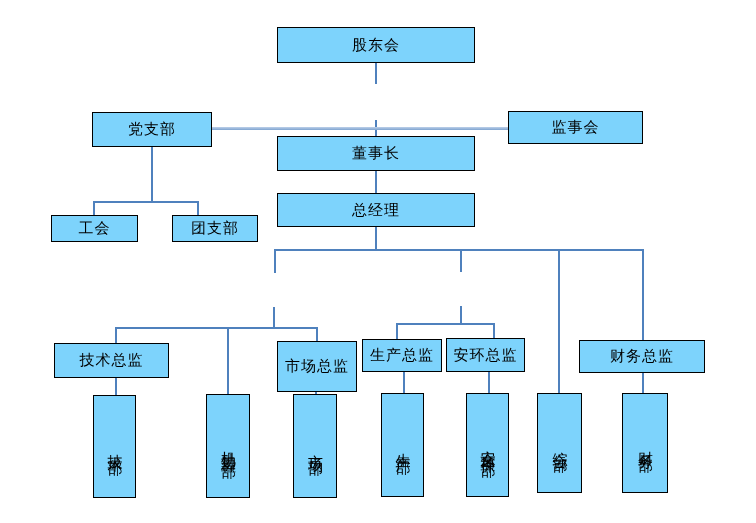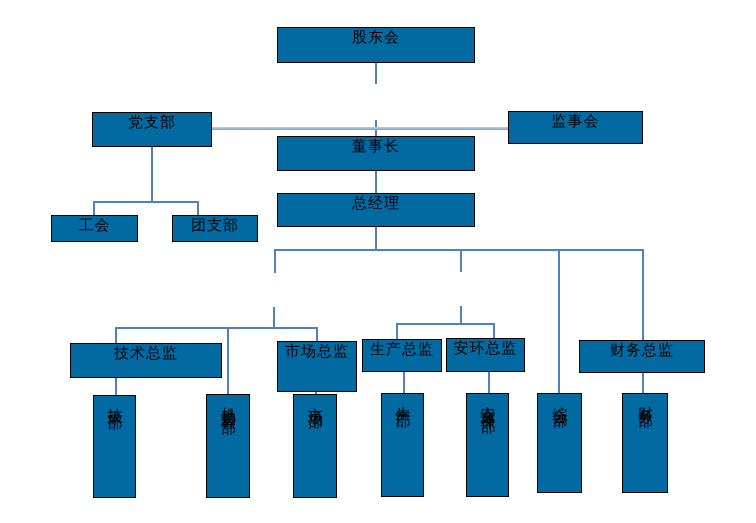--- a/index.html
+++ b/index.html
@@ -8,22 +8,23 @@
     position:relative;
     width:756px;
     height:523px;
     background:#fff;
     font-family:"Liberation Sans", sans-serif;
     overflow:hidden;
   }
   .node {
     position:absolute;
     border:1.5px solid #000;
-    background:#0369a1;
+    background:#7dd3fc;
     display:flex;
+    align-items:center;
     justify-content:center;
     font-size:15px;
     color:#000;
     letter-spacing:1px;
     z-index:2;
   }
   .node.vert span {
     writing-mode:vertical-lr;
     text-orientation:upright;
     letter-spacing:3px;
@@ -90,21 +91,21 @@
     <span>总经理</span>
   </div>
   <div class="node" style="left:51px;top:215px;width:87px;height:27px">
     <span>工会</span>
   </div>
   <div class="node" style="left:172px;top:215px;width:86px;height:27px">
     <span>团支部</span>
   </div>
 
 
-  <div class="node" style="left:70px;top:343px;width:152px;height:35px">
+  <div class="node" style="left:54px;top:343px;width:115px;height:35px">
     <span>技术总监</span>
   </div>
   <div class="node" style="left:277px;top:341px;width:80px;height:51px">
     <span>市场总监</span>
   </div>
   <div class="node" style="left:362px;top:339px;width:80px;height:33px">
     <span>生产总监</span>
   </div>
   <div class="node" style="left:446px;top:338px;width:79px;height:34px">
     <span>安环总监</span>

